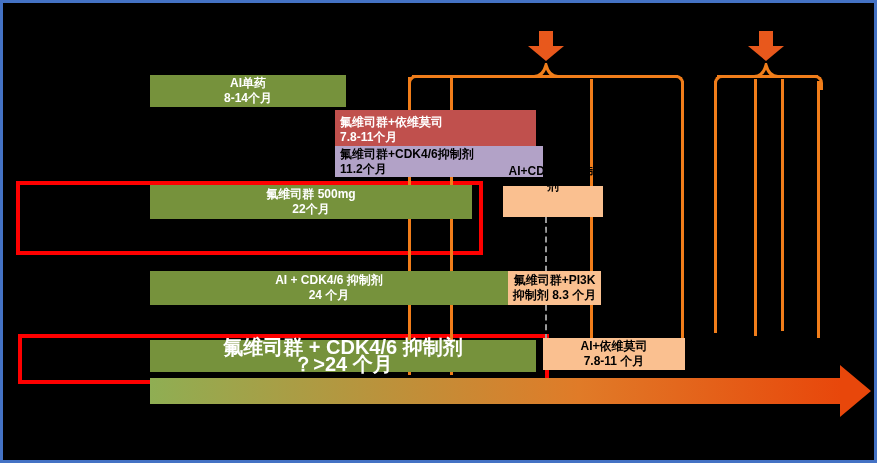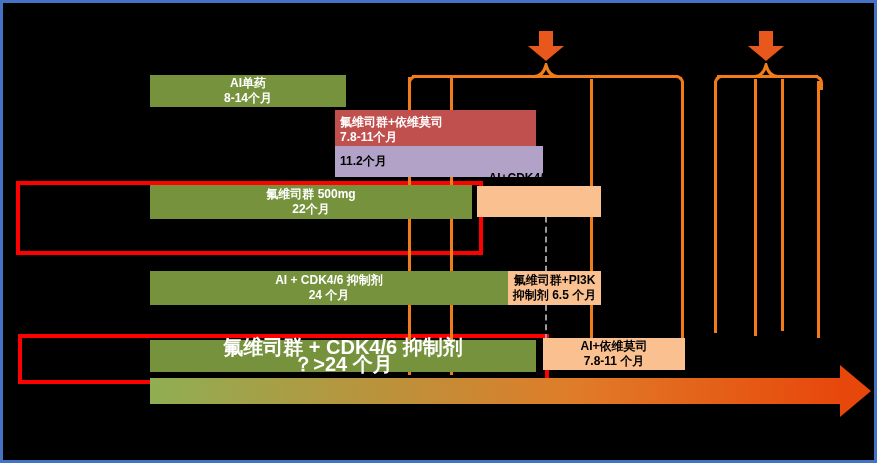--- a/index.html
+++ b/index.html
@@ -90,41 +90,42 @@
     <span class="l2">8-14个月</span>
   </div>
 
 
   <div class="bar darkred leftalign" style="left:332px;top:107px;width:196px;height:40px;">
     <span class="l1">氟维司群+依维莫司</span>
     <span class="l2">7.8-11个月</span>
   </div>
 
   <div class="bar purple leftalign" style="left:332px;top:143px;width:203px;height:31px;">
+    <span class="l1">氟维司群+CDK4/6抑制剂</span>
     <span class="l2">11.2个月</span>
   </div>
 
   <div class="bar green" style="left:147px;top:182px;width:322px;height:34px;">
     <span class="l1">氟维司群 500mg</span>
     <span class="l2">22个月</span>
   </div>
 
-  <div class="bar peach" style="left:474px;top:183px;width:124px;height:31px;gap:31px;">
+  <div class="bar peach" style="left:500px;top:183px;width:100px;height:31px;gap:31px;">
     <span class="l1">AI+CDK4/6  抑制剂</span>
     <span class="l2">7–9 个月?</span>
   </div>
 
   <div class="bar green" style="left:147px;top:268px;width:358px;height:34px;">
     <span class="l1">AI + CDK4/6 抑制剂</span>
     <span class="l2">24 个月</span>
   </div>
 
   <div class="bar peach" style="left:505px;top:268px;width:93px;height:34px;">
     <span class="l1">氟维司群+PI3K</span>
-    <span class="l2">抑制剂 6.5 个月</span>
+    <span class="l2">抑制剂 8.3 个月</span>
   </div>
 
   <div class="bar green big" style="left:147px;top:337px;width:386px;height:32px;">
     <span class="l1">氟维司群 + CDK4/6 抑制剂</span>
     <span class="l2">？&gt;24 个月</span>
   </div>
 
   <div class="bar peach" style="left:540px;top:335px;width:142px;height:32px;">
     <span class="l1">AI+依维莫司</span>
     <span class="l2">7.8-11 个月</span>

